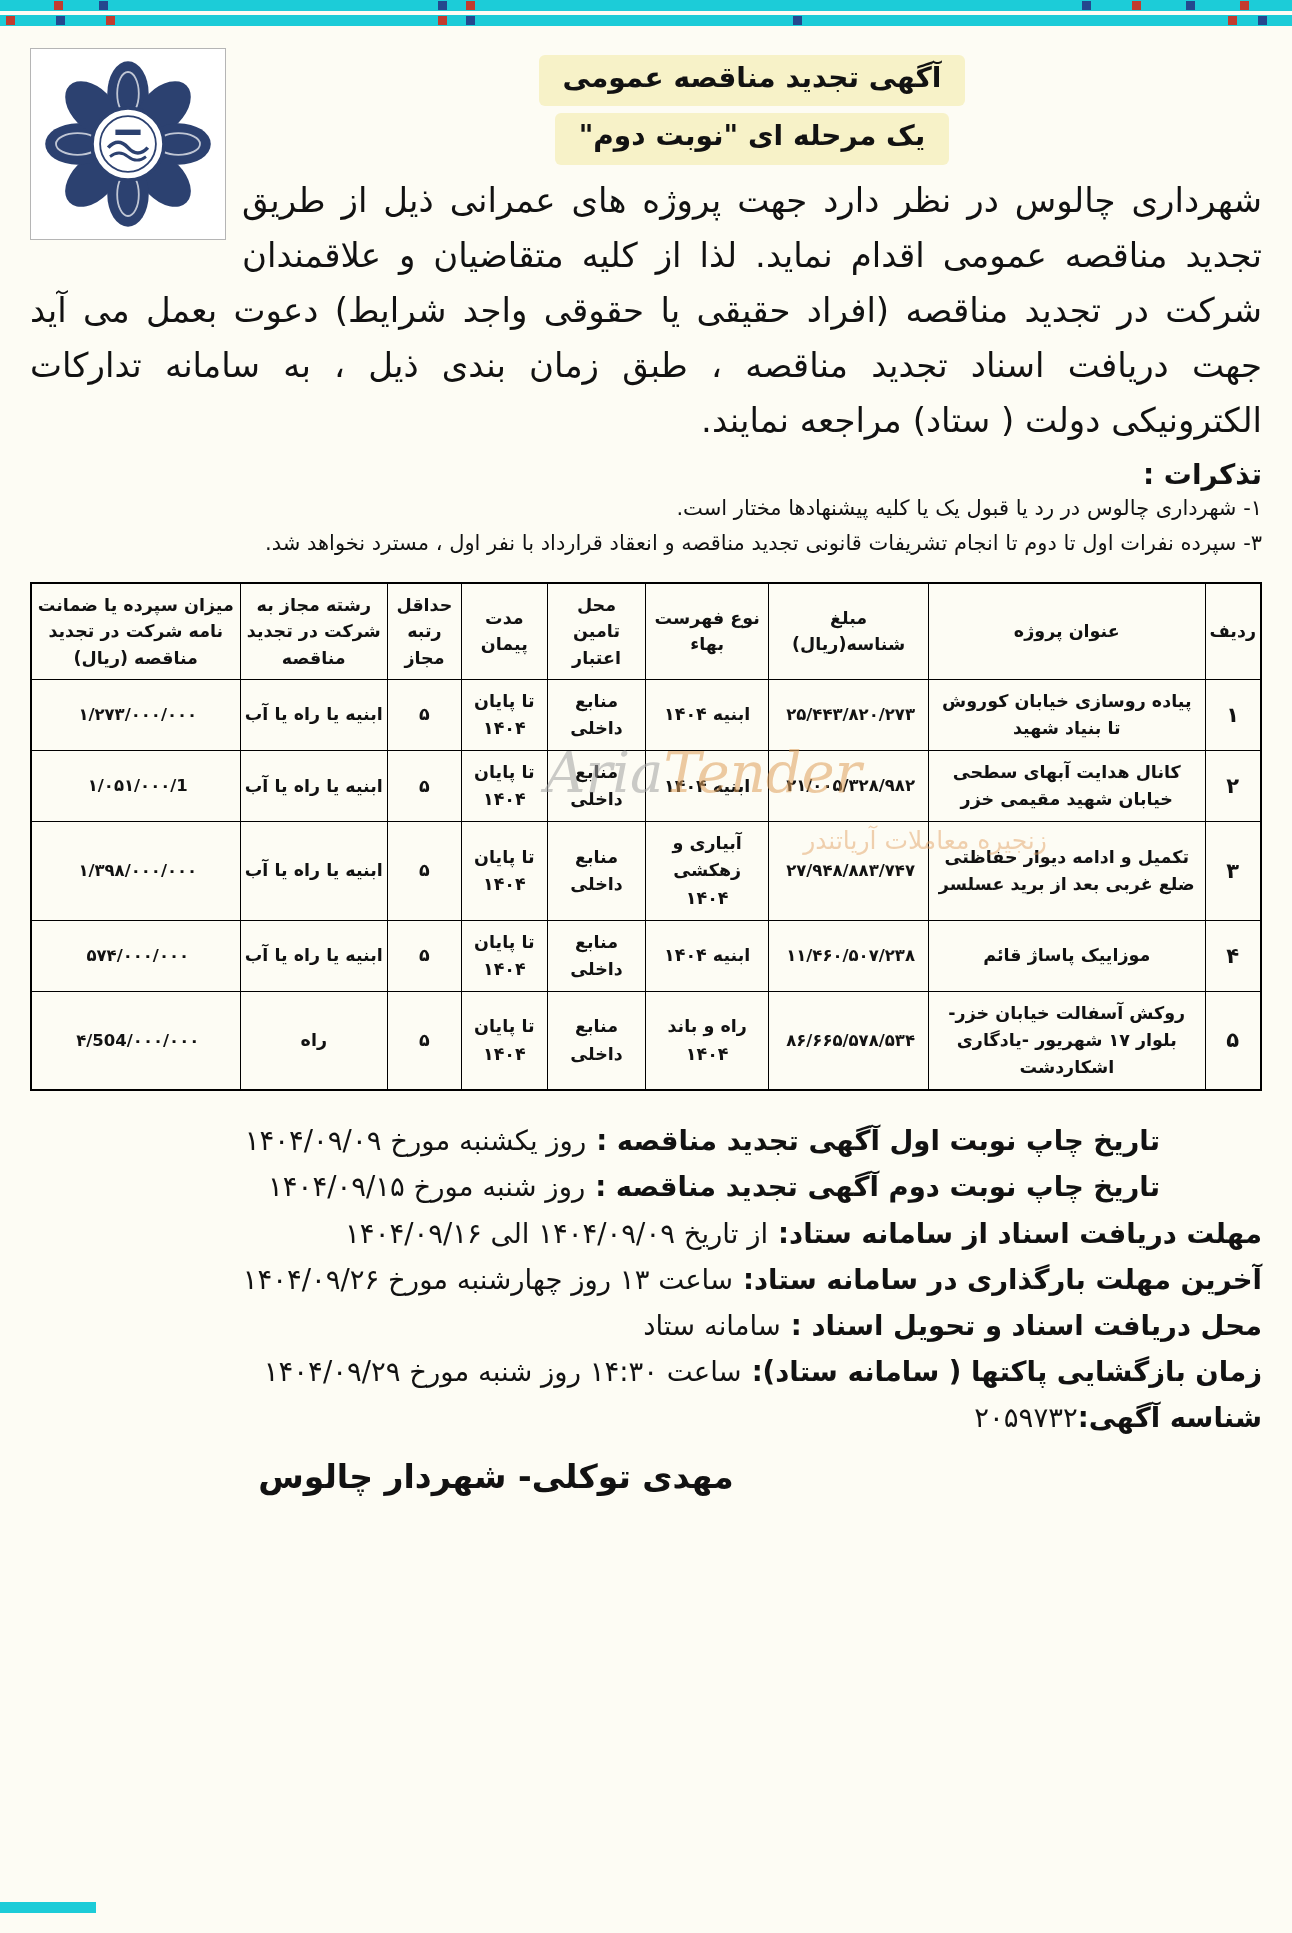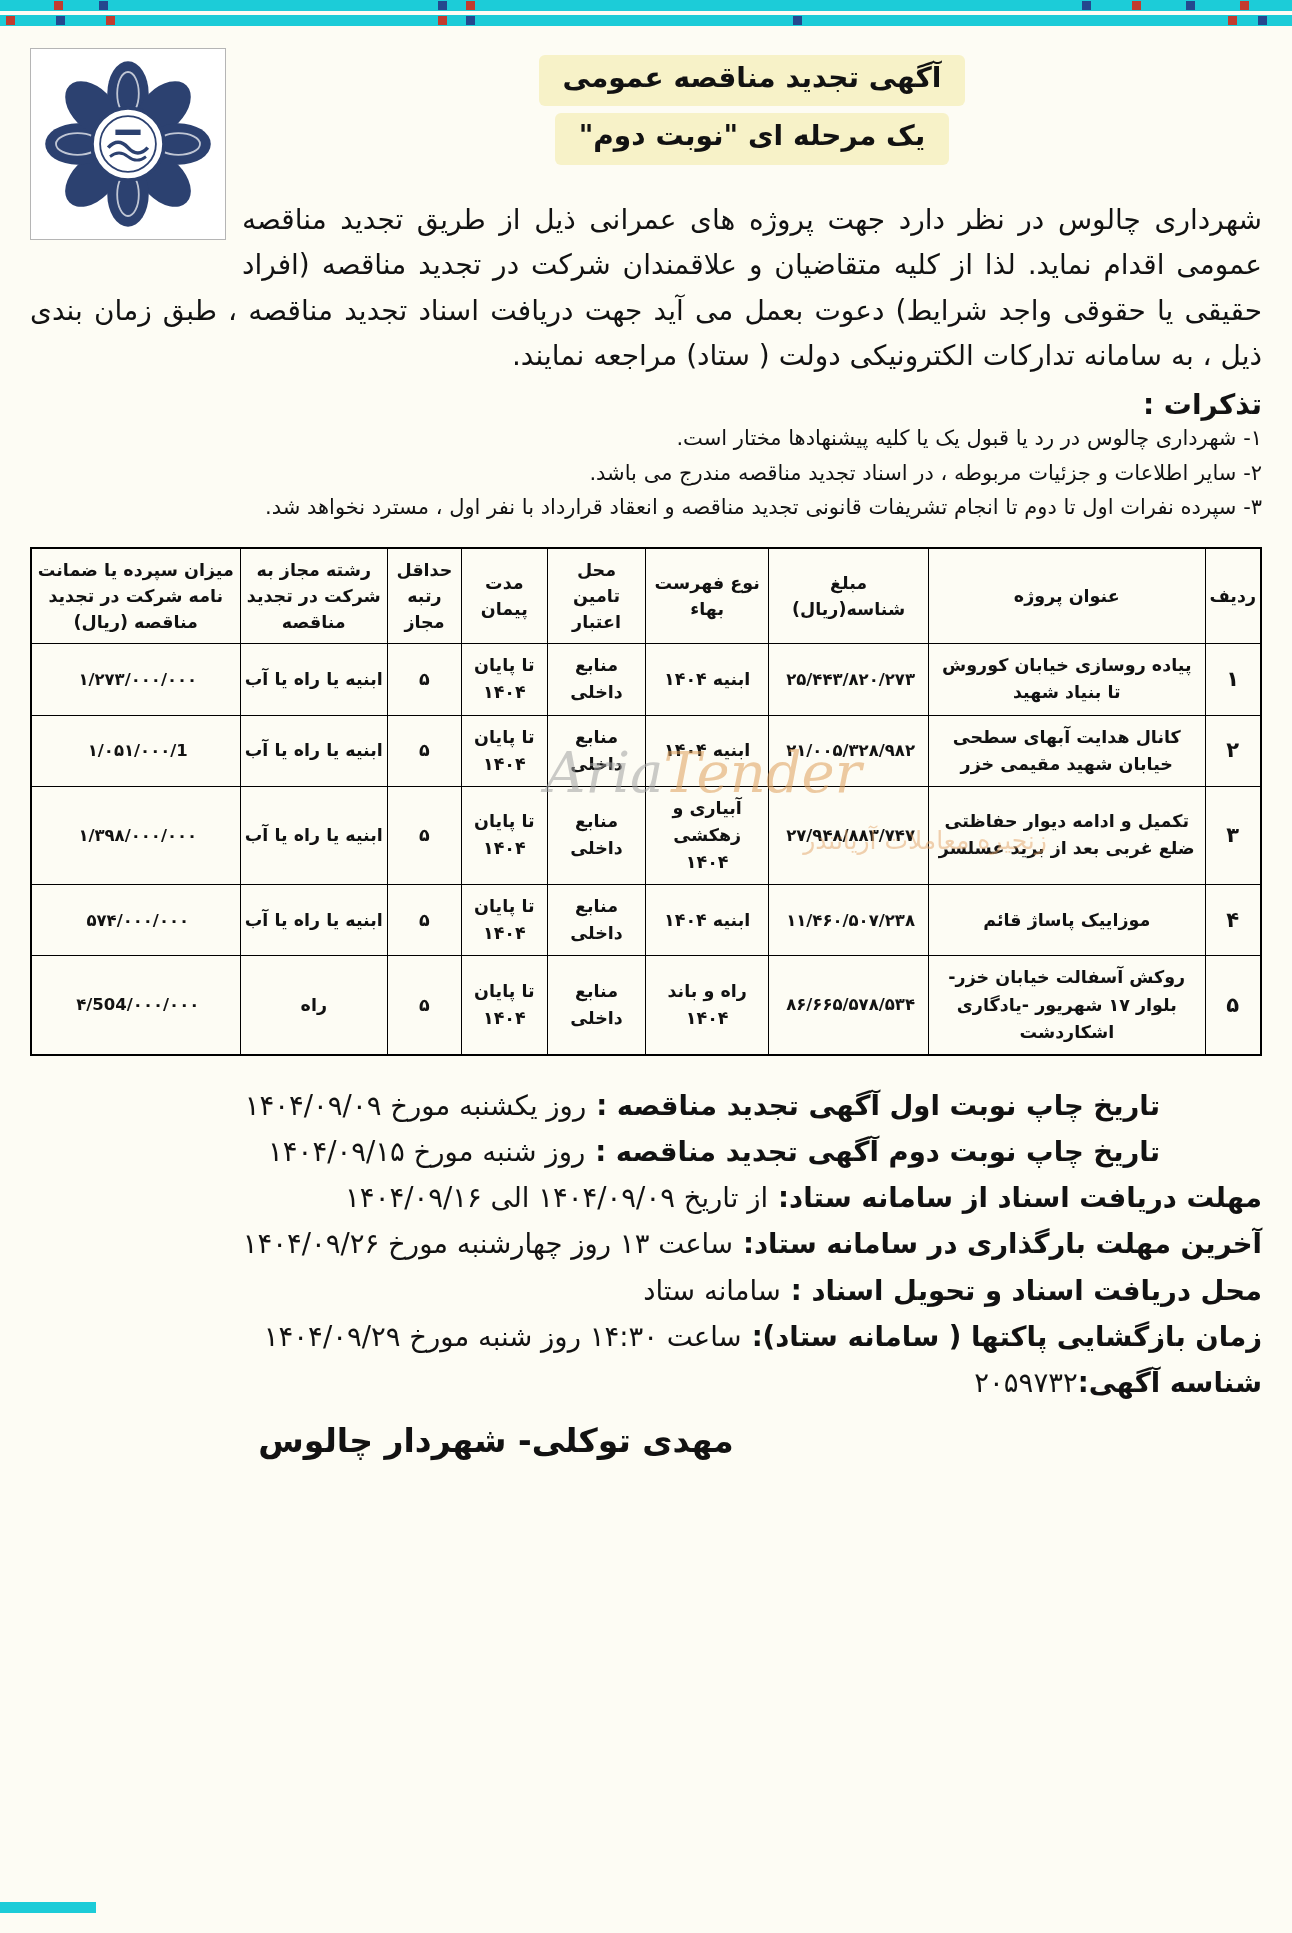--- a/index.html
+++ b/index.html
@@ -42,22 +42,22 @@
   .title-line { display: block; margin: 7px 0; }
   .title-line .hl {
     display: inline-block;
     background: #f7f2c8;
     border-radius: 6px;
     padding: 5px 24px 10px;
     font-size: 28px; font-weight: bold; line-height: 1.3;
   }
 
   .intro-p {
-    margin-top: 32px;
-    font-size: 28px; line-height: 1.62;
+    margin-top: 8px;
+    font-size: 34px; line-height: 1.62;
     text-align: justify;
   }
 
   .notes-title { margin-top: 10px; font-size: 28px; font-weight: bold; }
   .note { font-size: 21px; line-height: 1.64; text-align: justify; }
 
   
   table.tender {
     width: 100%;
     border-collapse: collapse;
@@ -164,21 +164,20 @@
 
     <div class="title-wrap">
       <span class="title-line"><span class="hl">آگهی تجدید مناقصه عمومی</span></span>
       <span class="title-line"><span class="hl">یک مرحله ای "نوبت دوم"</span></span>
     </div>
 
     <p class="intro-p">شهرداری چالوس در نظر دارد جهت پروژه های عمرانی ذیل از طریق تجدید مناقصه عمومی اقدام نماید. لذا از کلیه متقاضیان و علاقمندان شرکت در تجدید مناقصه (افراد حقیقی یا حقوقی واجد شرایط) دعوت بعمل می آید جهت دریافت اسناد تجدید مناقصه ، طبق زمان بندی ذیل ، به سامانه تدارکات الکترونیکی دولت ( ستاد) مراجعه نمایند.</p>
 
     <div class="notes-title">تذکرات :</div>
     <div class="note">۱- شهرداری چالوس در رد یا قبول یک یا کلیه پیشنهادها مختار است.</div>
-    <div class="note">۲- سایر اطلاعات و جزئیات مربوطه ، در اسناد تجدید مناقصه مندرج می باشد.</div>
     <div class="note">۳- سپرده نفرات اول تا دوم تا انجام تشریفات قانونی تجدید مناقصه و انعقاد قرارداد با نفر اول ، مسترد نخواهد شد.</div>
 
     <table class="tender">
       <colgroup>
         <col style="width:4.5%">
           <col style="width:22.5%">
           <col style="width:13%">
         <col style="width:10%">
           <col style="width:8%">
           <col style="width:7%">

